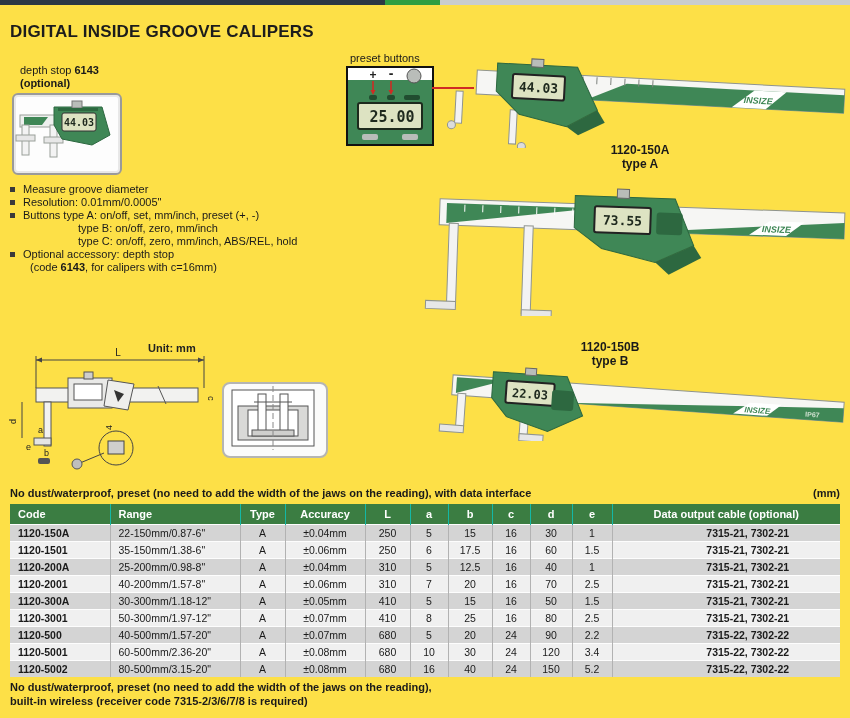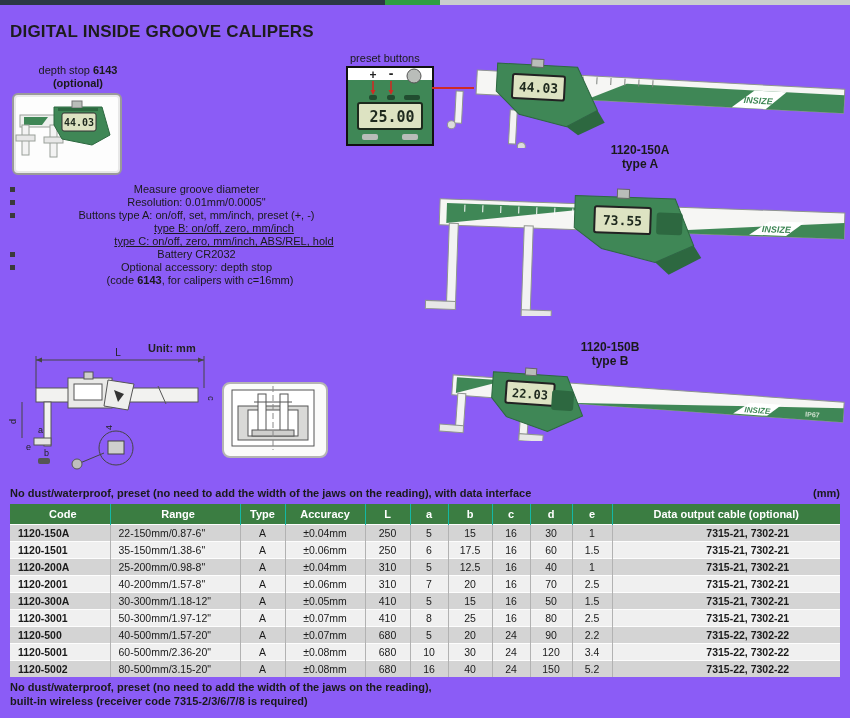--- a/index.html
+++ b/index.html
@@ -1,57 +1,57 @@
 <!DOCTYPE html>
 <html><head>
 <meta charset="utf-8">
 <style>
   html,body{margin:0;padding:0;background:#fff;}
   body{font-family:"Liberation Sans","DejaVu Sans",sans-serif;color:#1a1a1a;}
-  .page{position:relative;width:850px;height:718px;background:#8b5cf6;overflow:hidden;}
+  .page{position:relative;width:850px;height:718px;background:#fde047;overflow:hidden;}
 
   
   .topbar{position:absolute;top:0;left:0;width:850px;height:5px;display:flex;}
   .topbar .seg-dark{width:385px;height:100%;background:#2c3844;}
   .topbar .seg-green{width:55px;height:100%;background:#2f9e41;}
   .topbar .seg-light{flex:1;height:100%;background:#c9cdce;}
 
   .title{position:absolute;left:10px;top:22px;font-size:17px;font-weight:bold;letter-spacing:.2px;color:#1c1c1c;}
 
   
-  .depth-label{position:absolute;left:13px;top:64px;width:130px;text-align:center;font-size:11px;line-height:13px;}
+  .depth-label{position:absolute;left:20px;top:64px;width:130px;font-size:11px;line-height:13px;}
   .depth-photo{position:absolute;left:12px;top:93px;width:106px;height:78px;border:2px solid #9a9a9a;border-radius:6px;background:#fdfdfd;box-shadow:inset 0 0 0 2px #e8e8e8;}
 
   
   .preset-label{position:absolute;left:350px;top:52px;font-size:11px;}
   .preset-box{position:absolute;left:346px;top:66px;}
   .red-line{position:absolute;left:432px;top:87px;width:42px;height:2px;background:#cf2b24;}
 
   .prod-label{position:absolute;text-align:center;font-size:12px;font-weight:bold;line-height:14px;}
 
   
   .features{position:absolute;left:10px;top:183px;width:360px;list-style:none;margin:0;padding:0;font-size:11px;line-height:13px;}
-  .features li{position:relative;padding-left:13px;margin:0;text-align:center;}
+  .features li{position:relative;padding-left:13px;margin:0;}
   .features .sq{position:absolute;left:0;top:4px;width:5px;height:5px;background:#3a3a3a;}
-  .features .subline{padding-left:55px;text-decoration:underline;}
+  .features .subline{padding-left:55px;}
   .features .cont{padding-left:7px;}
 
   svg text{font-family:"Liberation Sans","DejaVu Sans",sans-serif;}
   .lcd-digits{font-family:"DejaVu Sans Mono",monospace;font-weight:bold;}
 
   
   .tbl-intro{position:absolute;left:10px;top:487px;width:830px;font-size:11px;font-weight:bold;display:flex;justify-content:space-between;}
   table.spec{position:absolute;left:10px;top:504px;width:830px;border-collapse:collapse;table-layout:fixed;}
   table.spec th{background:#3b7d42;color:#fff;font-size:11px;font-weight:bold;height:20px;border-left:1px solid #14b8a6;padding:0 2px;}
   table.spec th:first-child{border-left:none;}
   table.spec td{font-size:10.5px;height:16px;text-align:center;border-left:1px solid #b2b2b2;border-top:1px solid #fdfdfd;padding:0 2px;white-space:nowrap;overflow:hidden;}
   table.spec td:first-child{border-left:none;}
   table.spec tbody tr:nth-child(odd){background:#d4d4d4;}
   table.spec tbody tr:nth-child(even){background:#f0f0f0;}
-  table.spec th.c0,table.spec th.c1{text-align:center;padding-left:8px;}
+  table.spec th.c0,table.spec th.c1{text-align:left;padding-left:8px;}
   table.spec td.c0{text-align:left;padding-left:8px;font-weight:bold;}
   table.spec td.c1{text-align:left;padding-left:8px;}
   table.spec td.c10{font-weight:bold;padding-left:45px;}
 
   .footer-note{position:absolute;left:10px;top:680px;font-size:11px;font-weight:bold;line-height:14px;}
 
   .b{font-weight:bold;}
 </style>
 </head>
 <body>
@@ -198,21 +198,20 @@
     </g>
   </svg>
 
   <ul class="features">
     <li><span class="sq"></span><span>Measure groove diameter</span></li>
     <li><span class="sq"></span><span>Resolution: 0.01mm/0.0005"</span></li>
     <li><span class="sq"></span><span>Buttons type A: on/off, set, mm/inch, preset (+, -)</span>
       <div class="subline">type B: on/off, zero, mm/inch</div>
       <div class="subline">type C: on/off, zero, mm/inch, ABS/REL, hold</div>
     </li>
-    <li><span class="sq"></span><span>Battery CR2032</span></li>
     <li><span class="sq"></span><span>Optional accessory: depth stop</span>
       <div class="cont"><span>(code </span><span class="b">6143</span><span>, for calipers with c=16mm)</span></div>
     </li>
   </ul>
 
   <svg style="position:absolute;left:8px;top:338px;" width="210" height="148" viewBox="0 0 210 148">
     <text x="140" y="14" font-size="11" font-weight="bold" fill="#222">Unit: mm</text>
     <line x1="28" y1="22" x2="196" y2="22" stroke="#444"></line>
     <polygon points="28,22 34,19.5 34,24.5" fill="#444"></polygon>
     <polygon points="196,22 190,19.5 190,24.5" fill="#444"></polygon>

